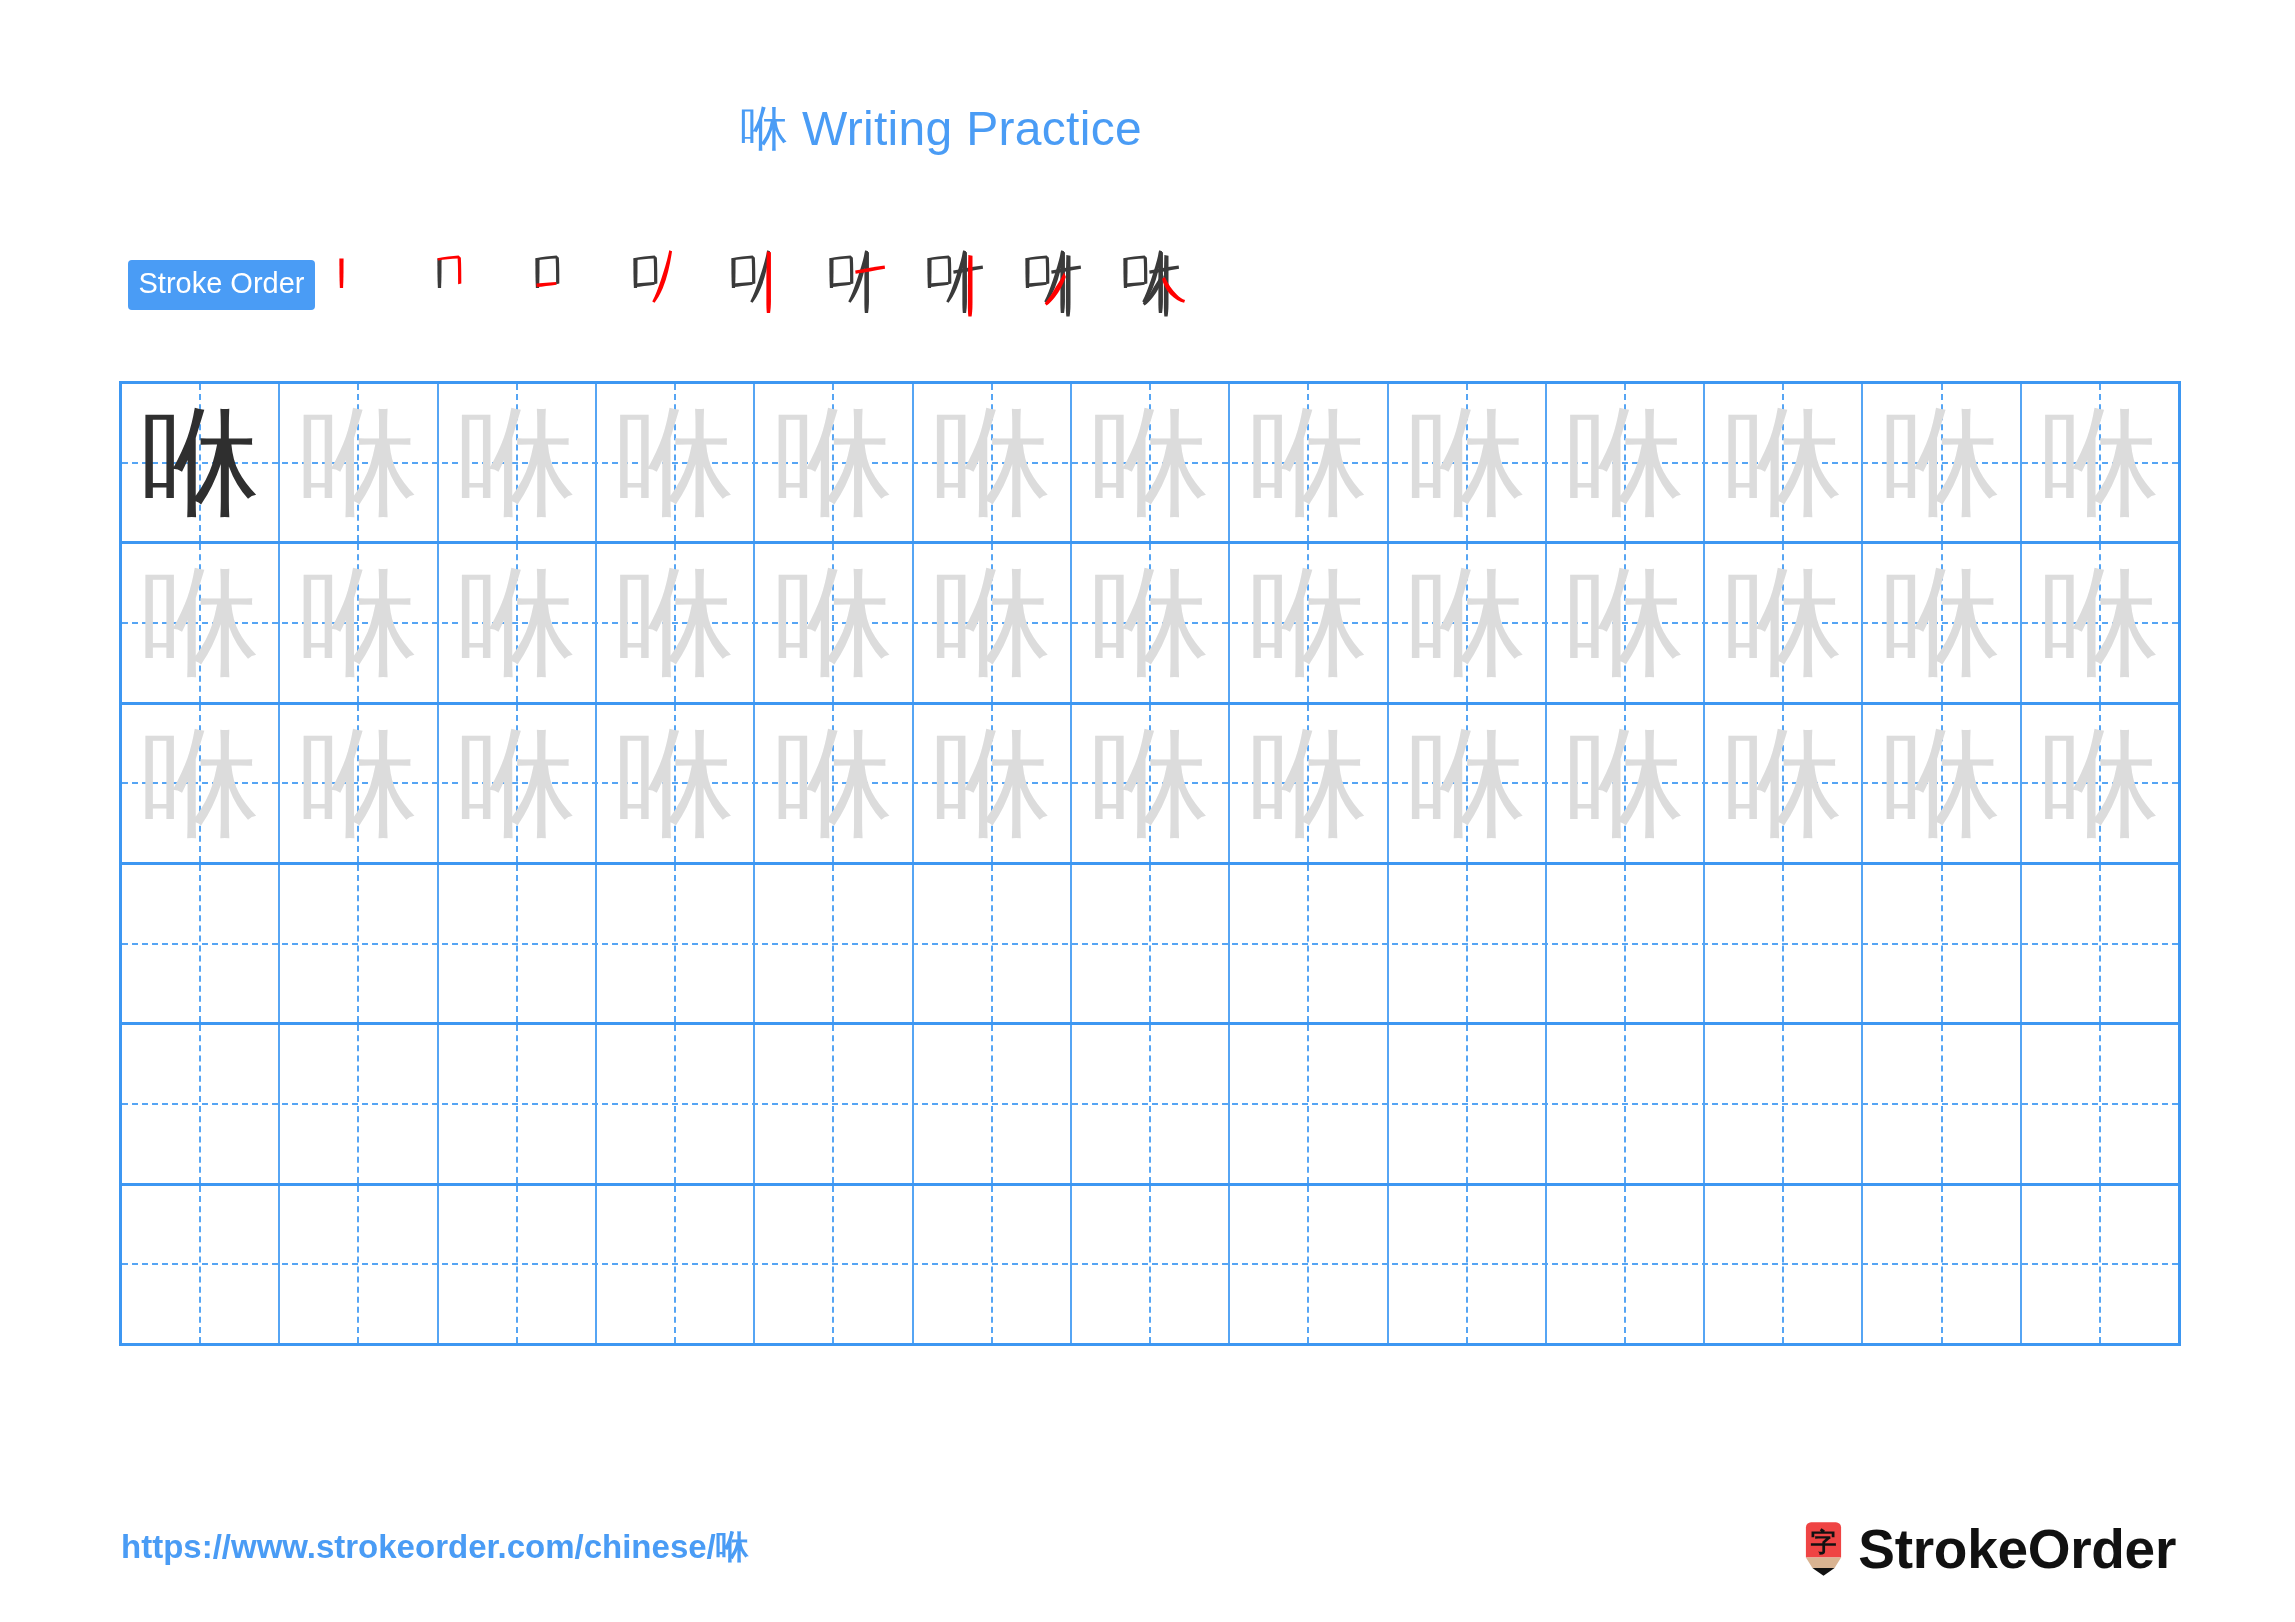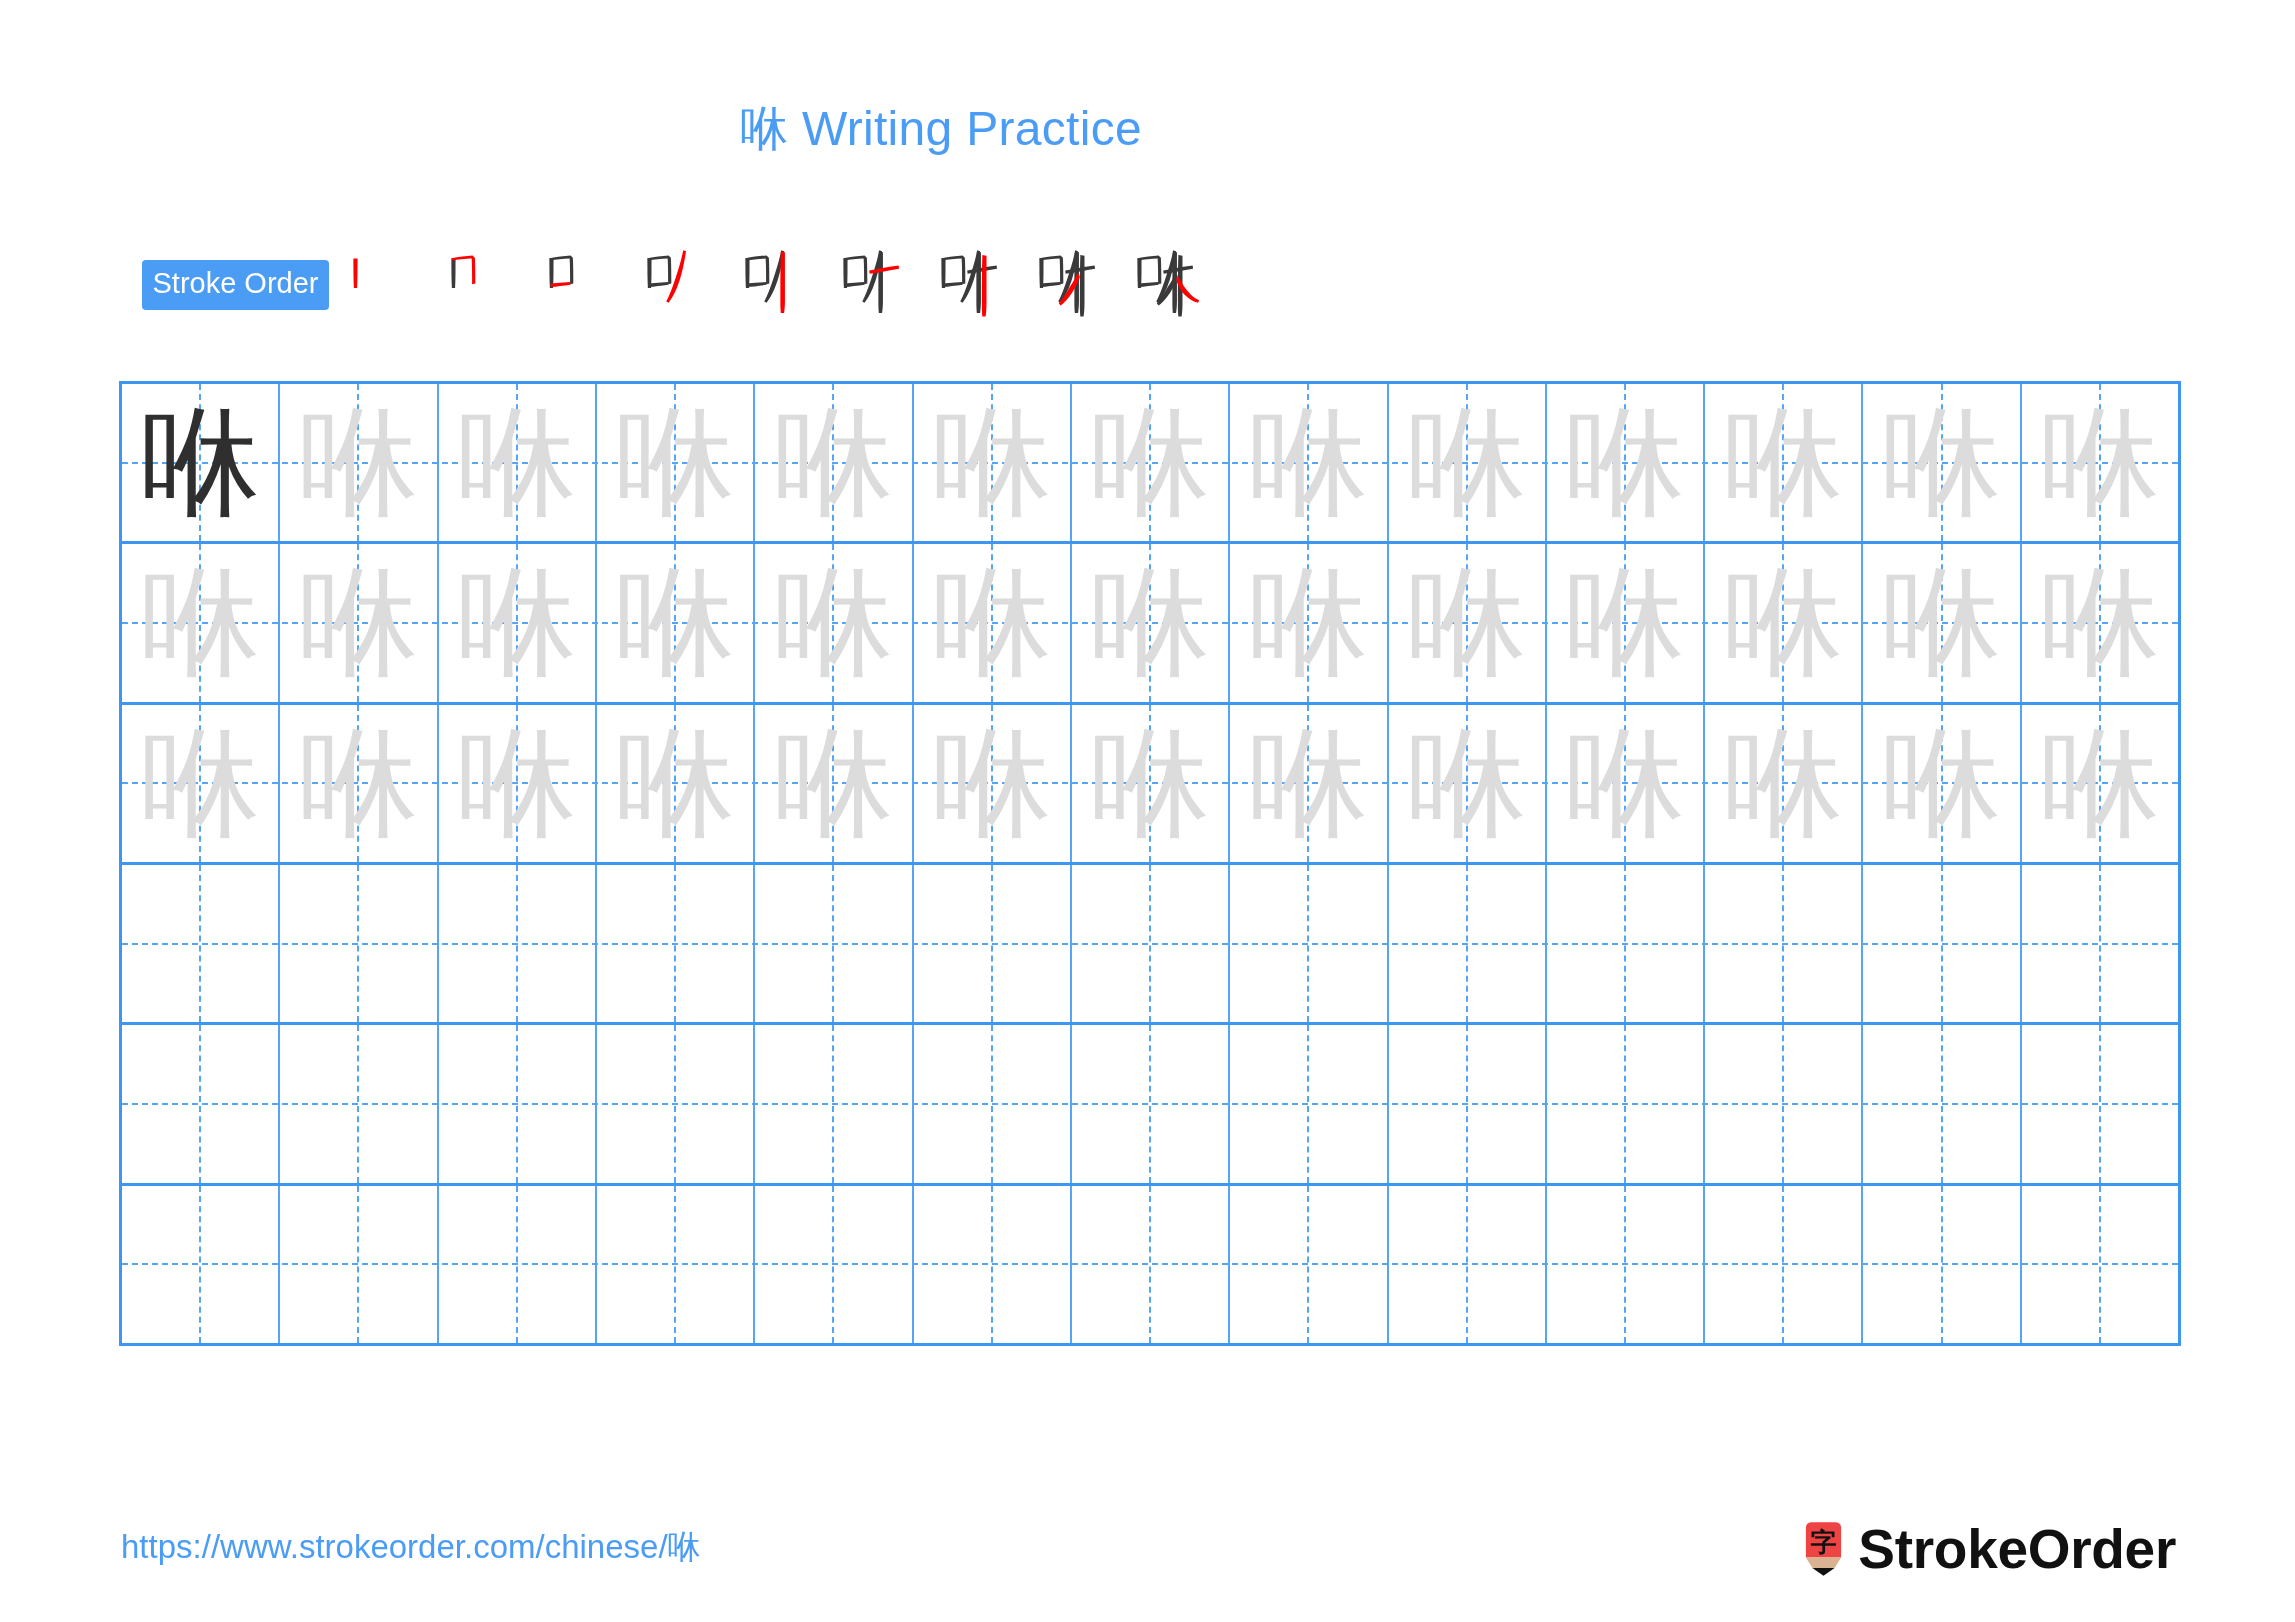--- a/index.html
+++ b/index.html
@@ -33,21 +33,20 @@
     align-items:center;
   }
   #stroke-order-badge{
     background:#4a9cf5;
     color:#ffffff;
     font-size:29px;
     line-height:1;
     padding:9.2px 10.5px 11.8px 10.5px;
     border-radius:3.9px;
     white-space:nowrap;
-    margin-left:14px;
   }
   #stroke-steps{
     display:flex;
     align-items:flex-start;
     margin-left:2.6px;
   }
   .stroke-step{
     width:98px;
     height:92px;
     position:relative;
@@ -117,20 +116,21 @@
   .cell-char.trace{color:#dcdcdc;}
 
   
   #footer-url{
     position:absolute;
     left:121px;top:1525px;
     font-size:33px;
     color:#4a9cf5;
     white-space:nowrap;
     text-decoration:none;
+    font-weight:bold;
   }
   #brand-logo{
     position:absolute;
     right:119px;top:1517px;
     display:flex;
     align-items:center;
     gap:13px;
   }
   #brand-mark{
     width:43px;height:54px;

